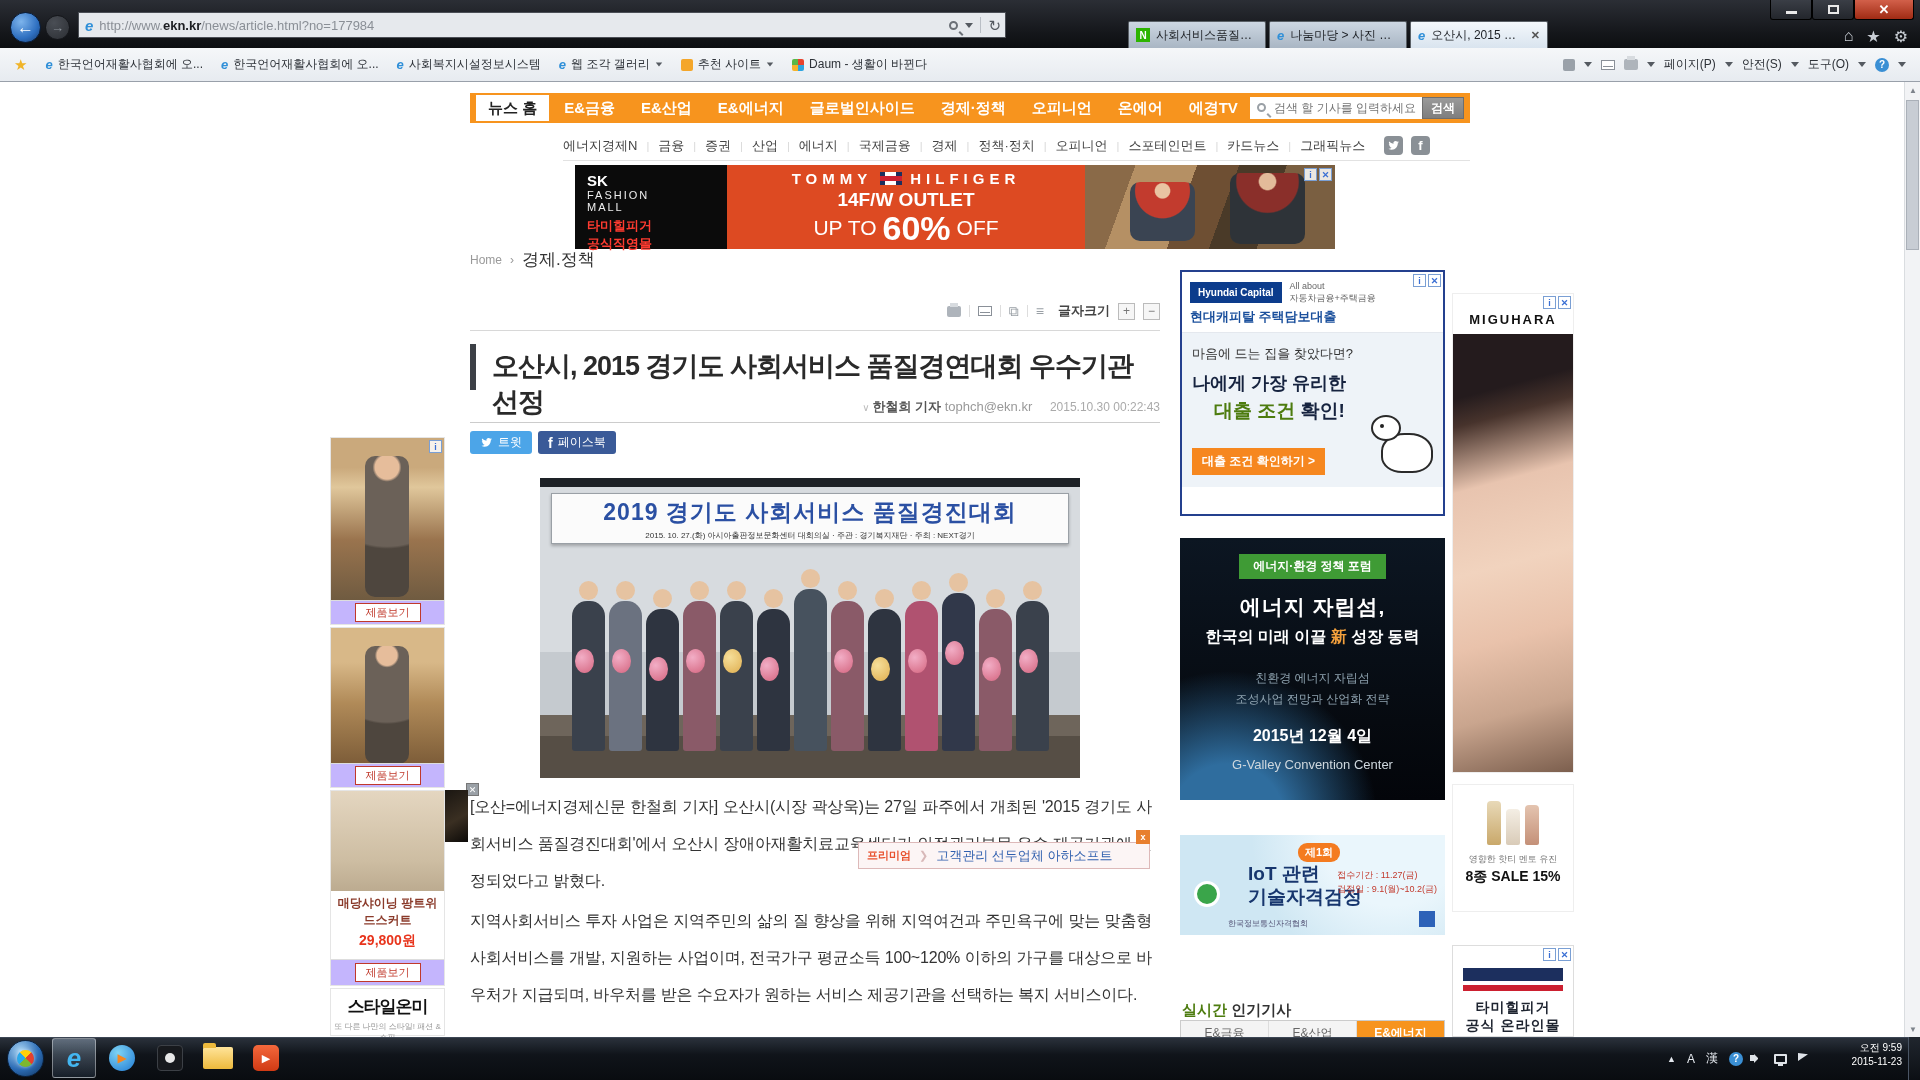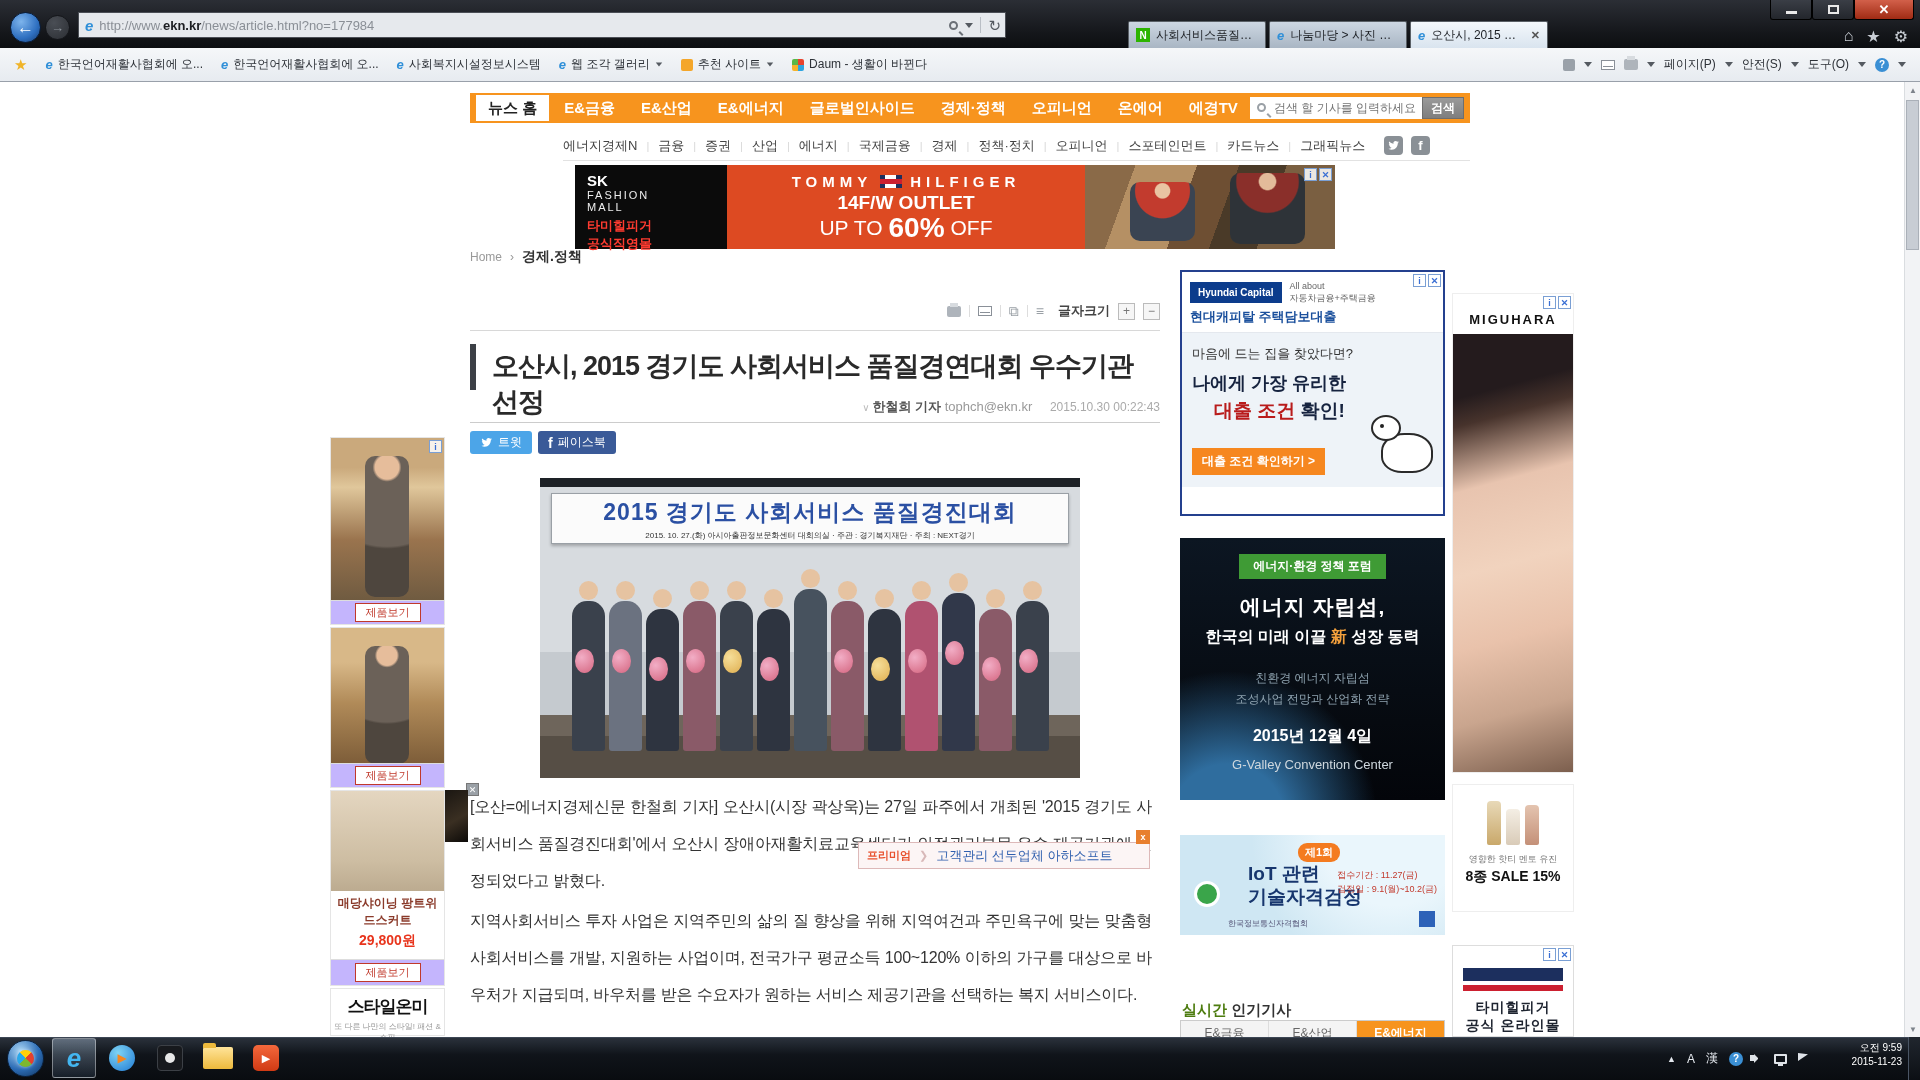--- a/index.html
+++ b/index.html
@@ -112,34 +112,34 @@
   .ba-left .l3 { color:#eee; font-size:11px; letter-spacing:2px; margin-bottom:4px; }
   .ba-left .r1, .ba-left .r2 { color:#ff3b30; font-size:13px; font-weight:bold; }
   .ba-mid { flex:1; background:#dd4a22; display:flex; flex-direction:column; align-items:center;
     justify-content:center; color:#fff; }
   .ba-brand { display:flex; align-items:center; gap:8px; font-size:15px; font-weight:bold; letter-spacing:5px; }
   .th-flag { width:22px; height:13px; background:linear-gradient(90deg,#1c2f5e 0 25%,#fff 25% 75%,#1c2f5e 75%);
     position:relative; }
   .th-flag::after { content:""; position:absolute; left:0; right:0; top:4px; height:5px; background:#cc2030; }
   .ba-outlet { font-size:19px; font-weight:bold; margin-top:2px; }
   .ba-off { font-size:21px; display:flex; align-items:center; gap:6px; }
-  .ba-off b { font-size:28px; line-height:1; }
+  .ba-off b { font-size:34px; line-height:1; }
   .ba-right { width:250px; position:relative;
     background:linear-gradient(110deg,#8a6a48 0 18%,#b59064 18% 40%,#6e4f33 40% 55%,#4a3a28 55% 72%,#7a5f41 72% 100%); }
   .ba-right::before { content:""; position:absolute; left:18%; top:20%; width:26%; height:70%;
     background:radial-gradient(circle at 50% 15%, #e9c4a2 0 12%, #c23b2e 14% 45%, #3a4452 47% 100%); border-radius:10px; }
   .ba-right::after { content:""; position:absolute; left:58%; top:10%; width:30%; height:84%;
     background:radial-gradient(circle at 50% 12%, #e3bb9a 0 11%, #8a2f2a 13% 42%, #2e3338 44% 100%); border-radius:10px; }
   .admark { display:flex; gap:2px; }
   .admark span { width:13px; height:13px; background:rgba(255,255,255,.85); border:1px solid #7a9fd4;
     color:#3a6fd4; font-size:9px; font-weight:bold; display:flex; align-items:center; justify-content:center; }
 
   
   .breadcrumb { left:470px; top:248px; font-size:12px; color:#999; display:flex; gap:8px; align-items:center; }
-  .breadcrumb .sec { color:#333; font-weight:bold; font-size:14px; }
+  .breadcrumb .sec { color:#333; font-weight:normal; font-size:17px; }
   .tools { left:470px; top:302px; width:690px; display:flex; justify-content:flex-end; align-items:center; gap:8px; }
   .tool-ic { color:#9aa0a6; display:flex; align-items:center; }
   .tsep { width:1px; height:12px; background:#ddd; }
   .fontsize { font-size:13px; font-weight:bold; color:#444; margin-left:6px; }
   .fsbtn { width:17px; height:17px; border:1px solid #bbb; background:#f6f6f6; color:#777;
     font-size:12px; display:flex; align-items:center; justify-content:center; }
   .tools-line { left:470px; top:330px; width:690px; border-top:1px solid #d8d8d8; }
   .title-bar { left:470px; top:344px; width:6px; height:46px; background:#3c4046; }
   .a-title { left:492px; top:348px; width:660px; font-size:27px; font-weight:bold; color:#2a2a2a; letter-spacing:-1px; }
   .byline { left:470px; top:398px; width:690px; text-align:right; font-size:13px; color:#999; }
@@ -197,21 +197,21 @@
   
   .ad-hyundai { left:1180px; top:270px; width:265px; height:246px; border:2px solid #24408e; background:#fff; }
   .hy-top { display:flex; gap:8px; padding:8px 8px 4px 8px; align-items:center; }
   .hy-logo { background:#0c3c8c; color:#fff; font-size:10px; font-weight:bold; padding:5px 8px; white-space:nowrap; }
   .hy-tag { font-size:9px; color:#666; line-height:1.35; }
   .hy-prod { color:#1a4f9c; font-weight:bold; font-size:13px; padding:0 8px 6px; border-bottom:1px solid #e4e8ee; }
   .hy-body { position:relative; height:154px; background:#eef3f8; padding:12px 10px; }
   .hy-l1 { font-size:13px; color:#333; }
   .hy-l2 { font-size:18px; color:#16233f; font-weight:bold; margin-top:8px; }
   .hy-l3 { font-size:19px; font-weight:bold; margin-top:3px; color:#16233f; }
-  .hy-l3 .o { color:#b91c1c;padding-left:22px; }
+  .hy-l3 .o { color:#4d7c0f;padding-left:22px; }
   .hy-btn { position:absolute; left:10px; bottom:12px; background:#f6871f; color:#fff; font-size:12px;
     font-weight:bold; padding:5px 10px; }
   .bear { position:absolute; right:10px; bottom:14px; width:62px; height:58px; }
   .bear .body { position:absolute; right:0; bottom:0; width:52px; height:40px; background:#fff;
     border:2px solid #2a2a2a; border-radius:45% 45% 40% 40%; }
   .bear .head { position:absolute; left:0; top:0; width:30px; height:26px; background:#fff;
     border:2px solid #2a2a2a; border-radius:50%; }
   .bear .eye { position:absolute; left:9px; top:9px; width:4px; height:4px; background:#222; border-radius:50%; }
   .ad-hyundai .admark { position:absolute; right:2px; top:2px; }
 
@@ -555,21 +555,21 @@
       <span>트윗</span>
     </span>
     <span class="sh-btn sh-fb">
       <span class="f">f</span>
         <span>페이스북</span>
     </span>
   </div>
 
   <div class="abs photo">
     <div class="ph-banner">
-      <div class="t">2015 경기도 사회서비스 품질경진대회</div>
+      <div class="t">2019 경기도 사회서비스 품질경진대회</div>
       <div class="s">2015. 10. 27.(화) 아시아출판정보문화센터 대회의실      · 주관 : 경기복지재단      · 주최 : NEXT경기</div>
     </div>
     <div class="people">
       <div class="person"></div>
       <div class="person"></div>
       <div class="person"></div>
       <div class="person"></div>
       <div class="person"></div>
       <div class="person"></div>
       <div class="person"></div>

